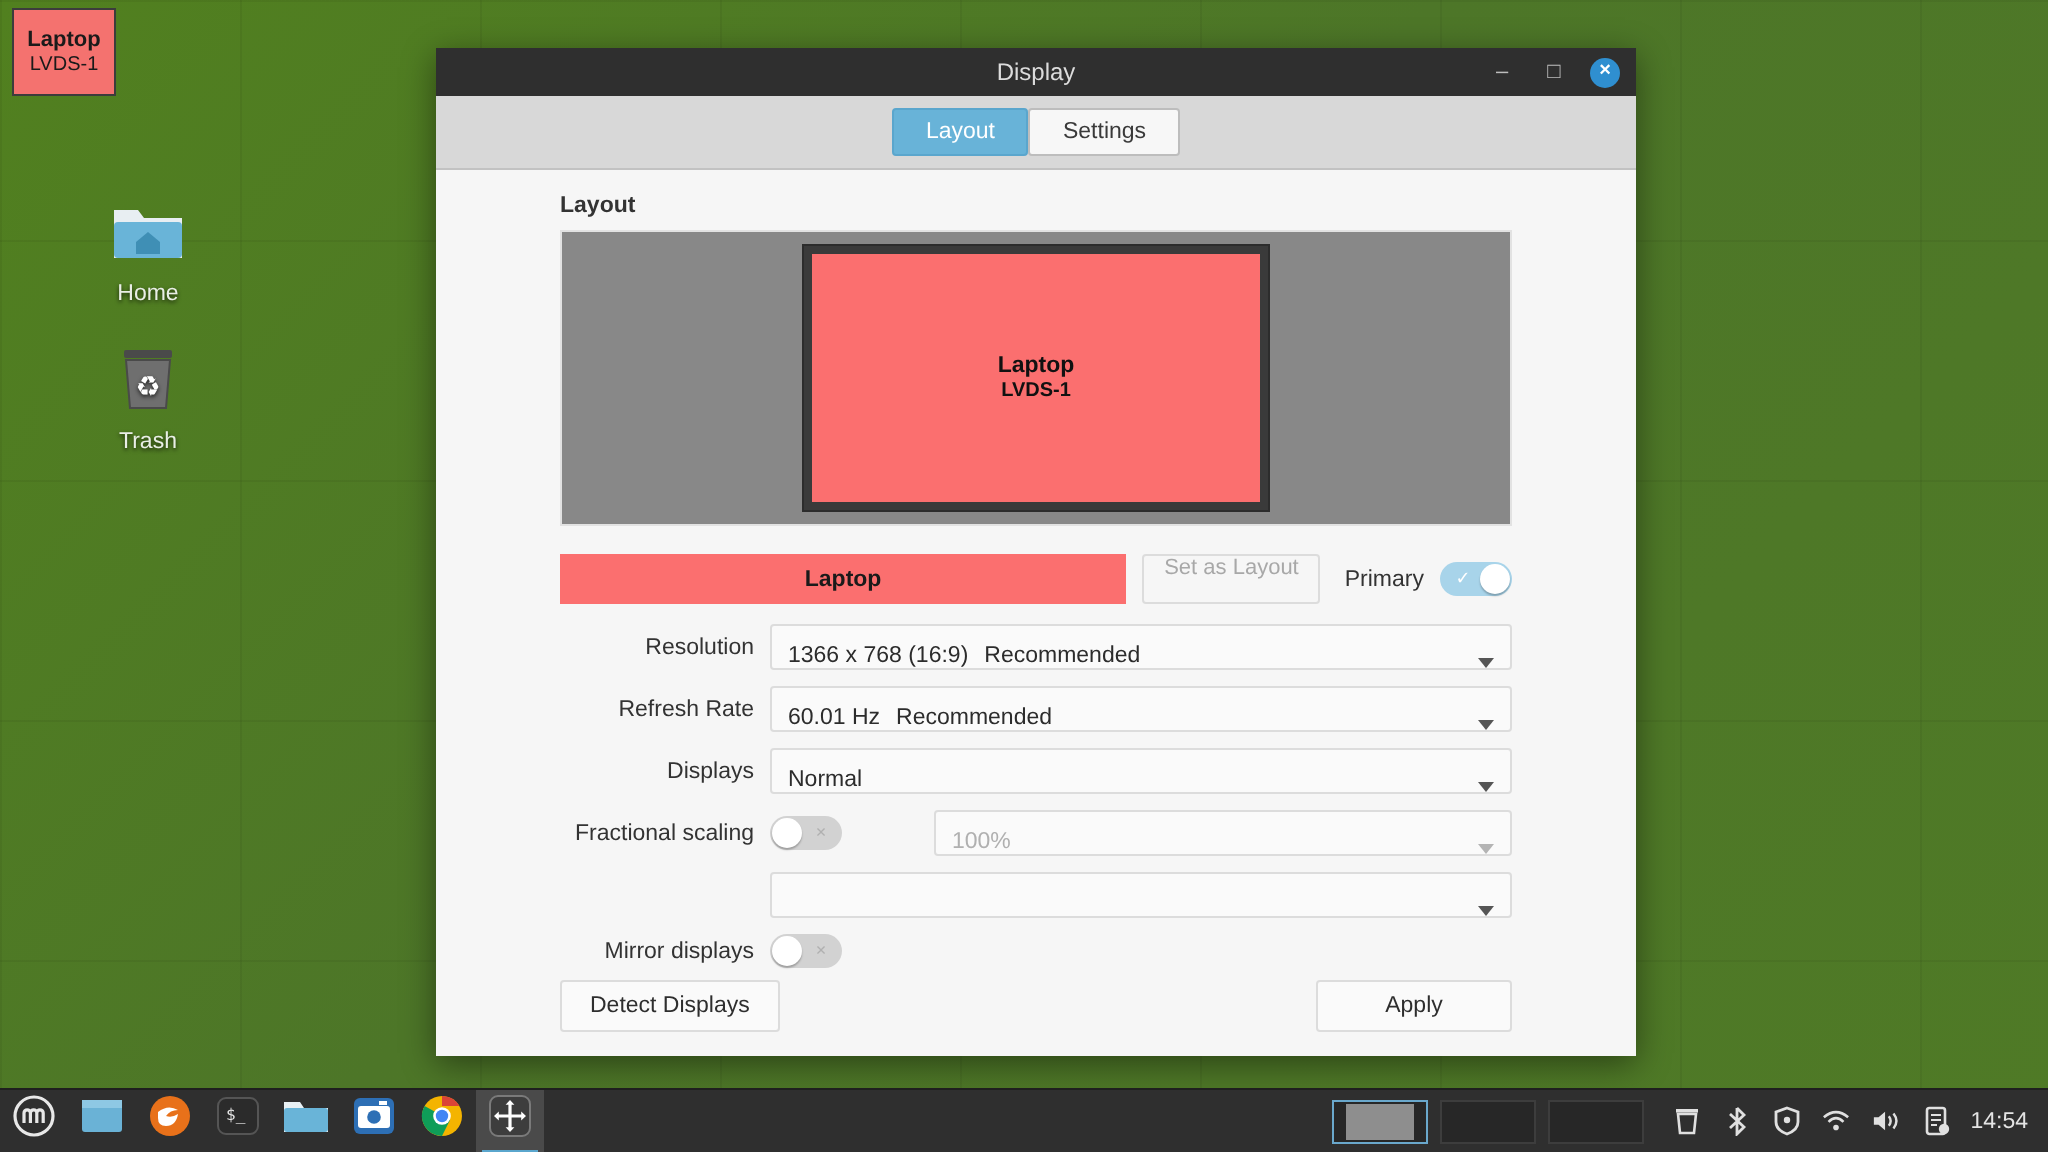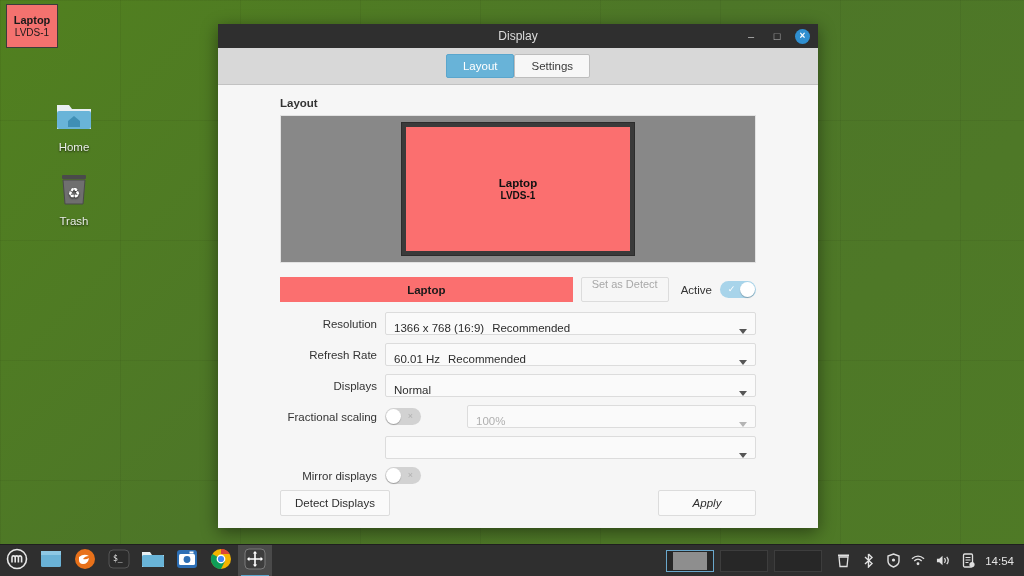--- a/index.html
+++ b/index.html
@@ -145,21 +145,21 @@
 
   #footer {
     position: absolute; left: 62px; right: 62px; bottom: 12px;
     display: flex; align-items: center; justify-content: space-between;
   }
   .btn {
     height: 26px; padding: 0 14px; font-size: 11.5px; color: #2e2e2e;
     background: #fafafa; border: 1px solid #dcdcdc; border-radius: 2px;
     display: flex; align-items: center; justify-content: center;
   }
-  #apply-btn { min-width: 98px; font-style: italic; }
+  #apply-btn { min-width: 98px; }
 
   
   #tooltip {
     position: absolute; left: -18px; top: 388px; width: 424px;
     background: #f7e8a8; border: 1px solid #e3d48f; color: #3b3b2f;
     font-size: 10.5px; line-height: 1.45; padding: 6px 9px; z-index: 30;
   }
 
   
   #taskbar {
@@ -245,22 +245,22 @@
       <div id="monitor-box">
         <span class="m-name">Laptop</span>
         <span class="m-id">LVDS-1</span>
       </div>
     </div>
 
     <div id="controls">
 
       <div id="name-row">
         <div id="monitor-name-bar">Laptop</div>
-        <div id="set-primary-btn">Set as Detect</div>
-        <span id="active-label">Active</span>
+        <div id="set-primary-btn">Set as Layout</div>
+        <span id="active-label">Primary</span>
         <div class="toggle on">
           <span class="mark">✓</span>
           <span class="knob"></span>
         </div>
       </div>
 
       <div class="row">
         <div class="field-label">Resolution</div>
         <div class="combo">
           <span>1366 x 768 (16:9)</span>

